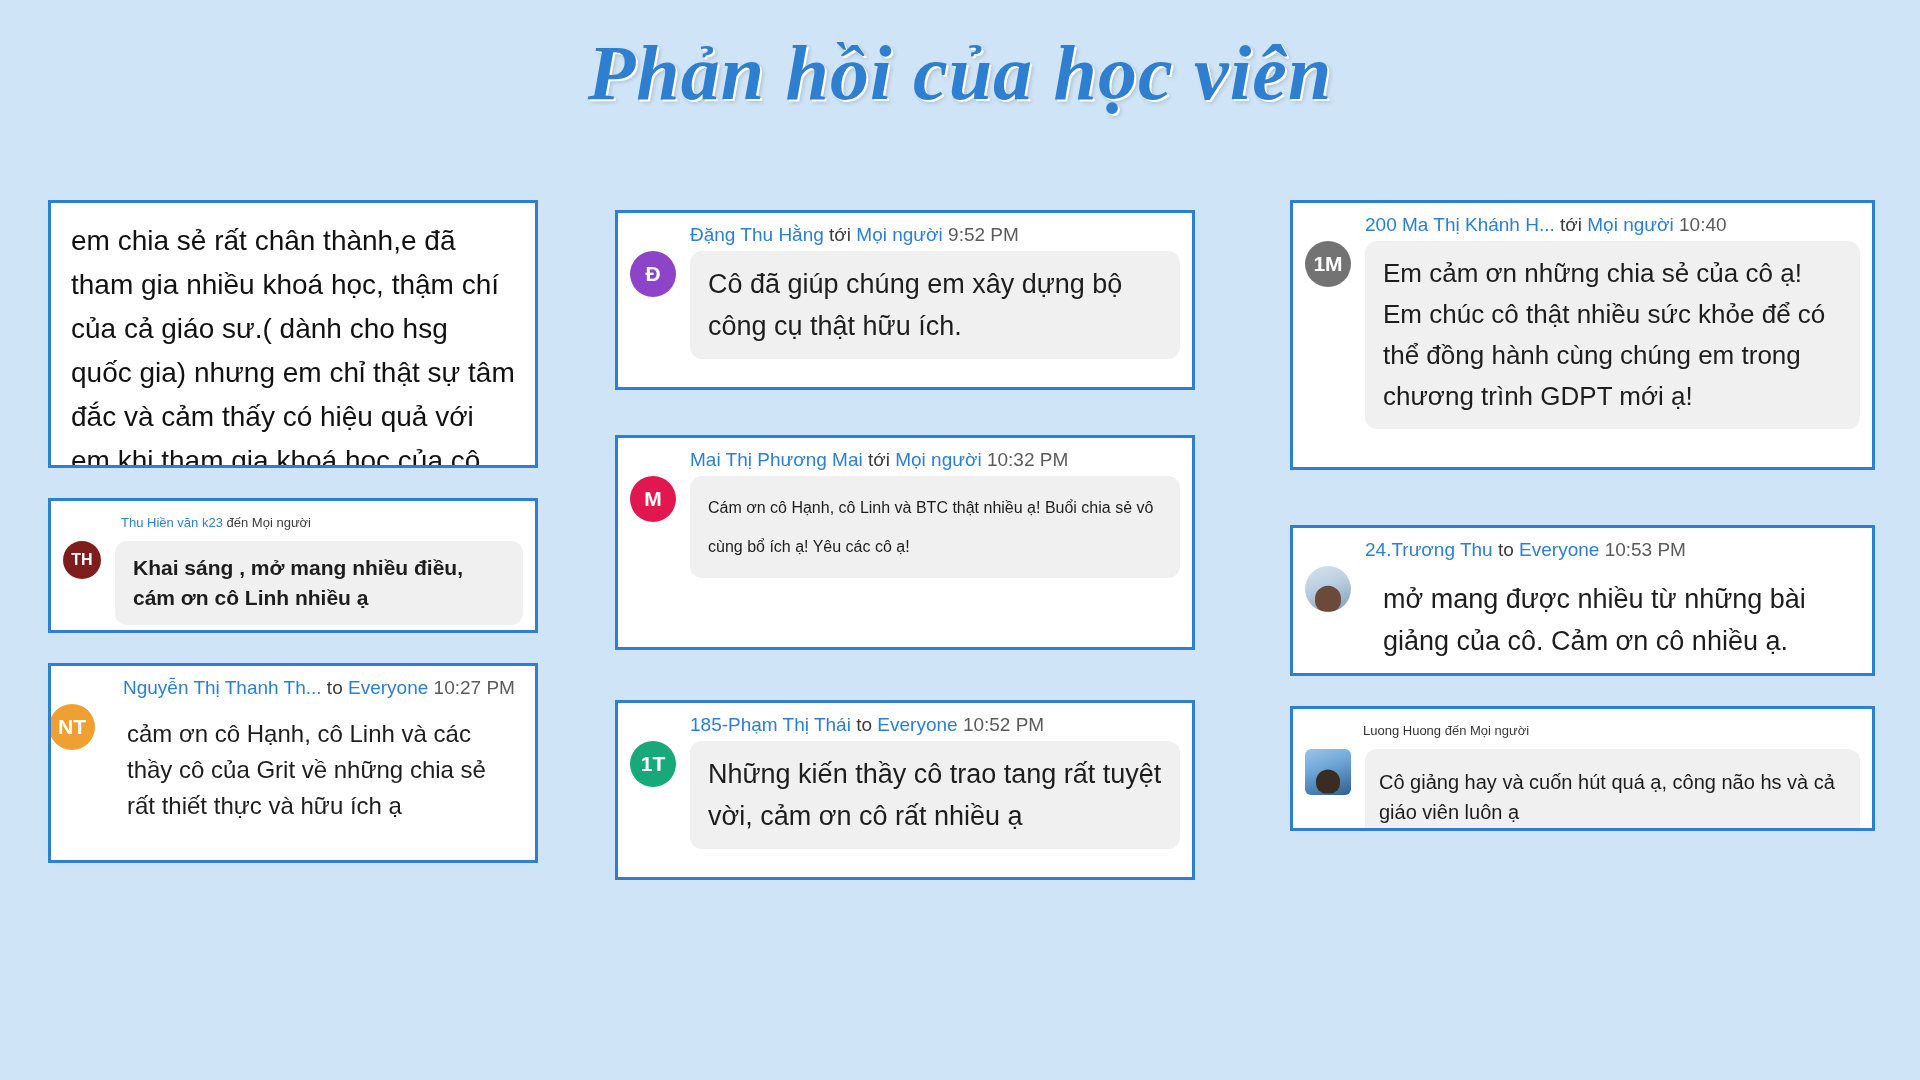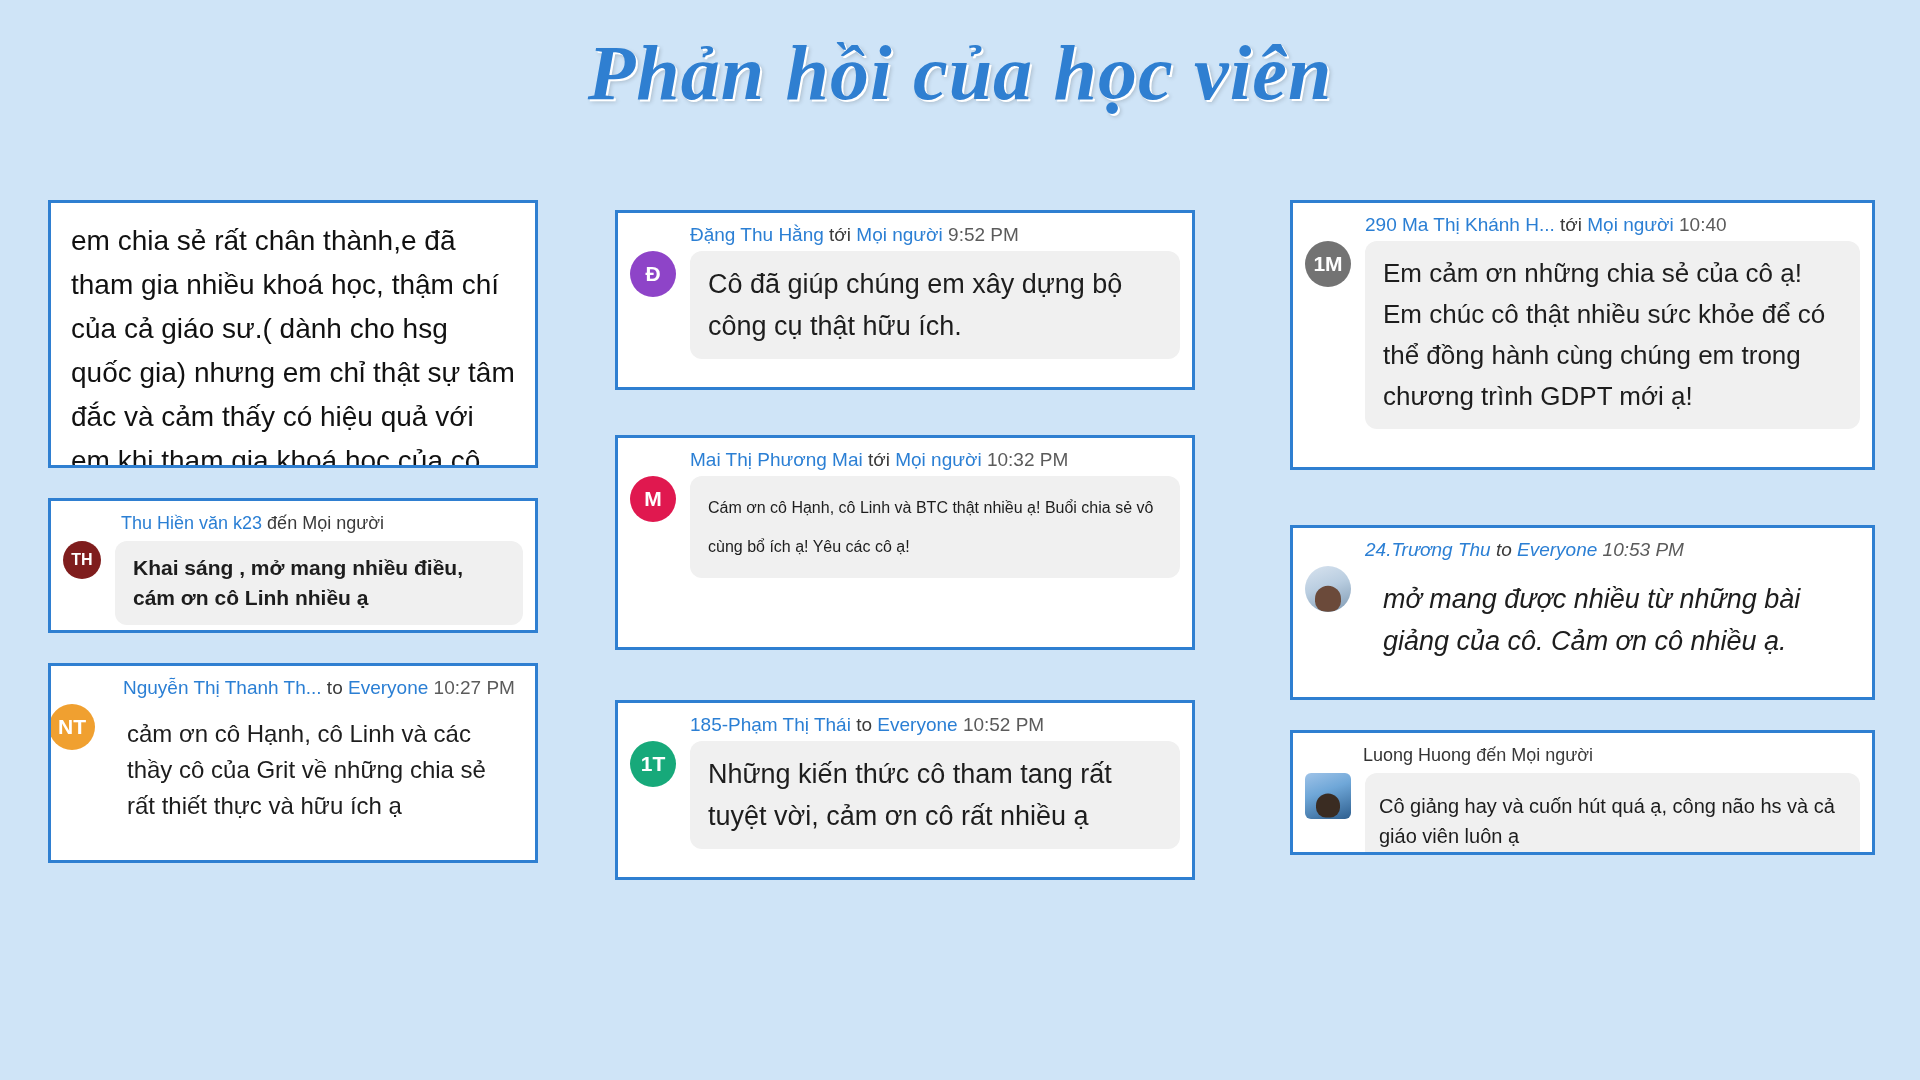--- a/index.html
+++ b/index.html
@@ -112,21 +112,21 @@
   
   .plain-text {
     font-size: 28px;
     line-height: 44px;
     color: #111;
     padding: 16px 20px;
   }
 
   
   .msg-head.tiny {
-    font-size: 18px;
+    font-size: 13px;
     color: #444;
     padding-left: 58px;
     margin-bottom: 6px;
   }
 
   
   .photo-a {
     background: linear-gradient(160deg, #d8e3ef 0%, #b9cde0 45%, #7f9ab3 100%);
   }
   .photo-a::after {
@@ -245,47 +245,47 @@
         <div class="msg-head">
           <span class="name">185-Phạm Thị Thái</span>
           <span class="to">to</span>
           <span class="to-em">Everyone</span>
           <span class="time">10:52 PM</span>
         </div>
         <div class="msg-row">
           <div class="avatar" style="background:#17a97a;">
             <span>1T</span>
           </div>
-          <div class="bubble">Những kiến thức cô tham tang rất tuyệt vời, cảm ơn cô rất nhiều ạ</div>
+          <div class="bubble">Những kiến thầy cô trao tang rất tuyệt vời, cảm ơn cô rất nhiều ạ</div>
         </div>
       </div>
     </div>
 
   </div>
 
   <div class="column col-3">
 
     <div class="card" style="height:270px;">
       <div class="card-inner">
         <div class="msg-head">
-          <span class="name">290 Ma Thị Khánh H...</span>
+          <span class="name">200 Ma Thị Khánh H...</span>
           <span class="to">tới</span>
           <span class="to-em">Mọi người</span>
           <span class="time">10:40</span>
         </div>
         <div class="msg-row">
           <div class="avatar" style="background:#737373;">
             <span>1M</span>
           </div>
           <div class="bubble" style="font-size:26px;line-height:41px;">Em cảm ơn những chia sẻ của cô ạ! Em chúc cô thật nhiều sức khỏe để có thể đồng hành cùng chúng em trong chương trình GDPT mới ạ!</div>
         </div>
       </div>
     </div>
 
-    <div class="card" style="height:175px;margin-top:55px;font-style:italic;">
+    <div class="card" style="height:151px;margin-top:55px;">
       <div class="card-inner">
         <div class="msg-head">
           <span class="name">24.Trương Thu</span>
           <span class="to">to</span>
           <span class="to-em">Everyone</span>
           <span class="time">10:53 PM</span>
         </div>
         <div class="msg-row">
           <div class="avatar photo-a"></div>
           <div class="bubble" style="background:transparent;">mở mang được nhiều từ những bài giảng của cô. Cảm ơn cô nhiều ạ.</div>

